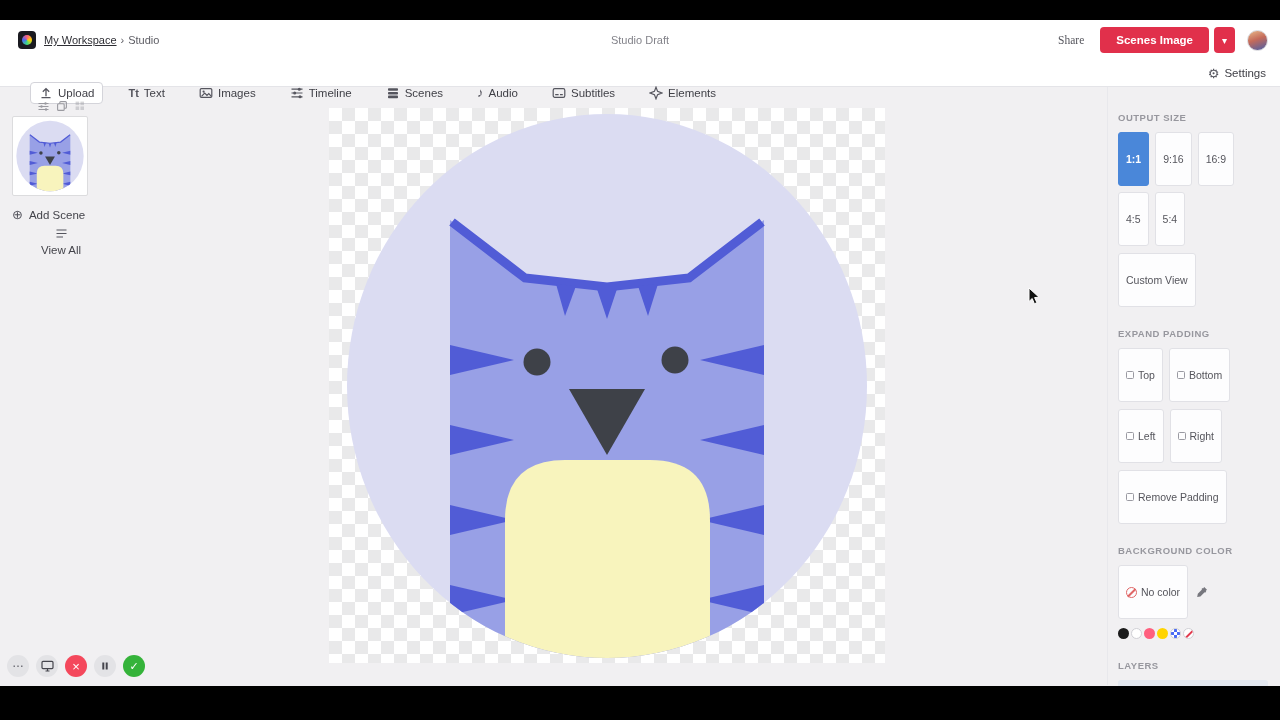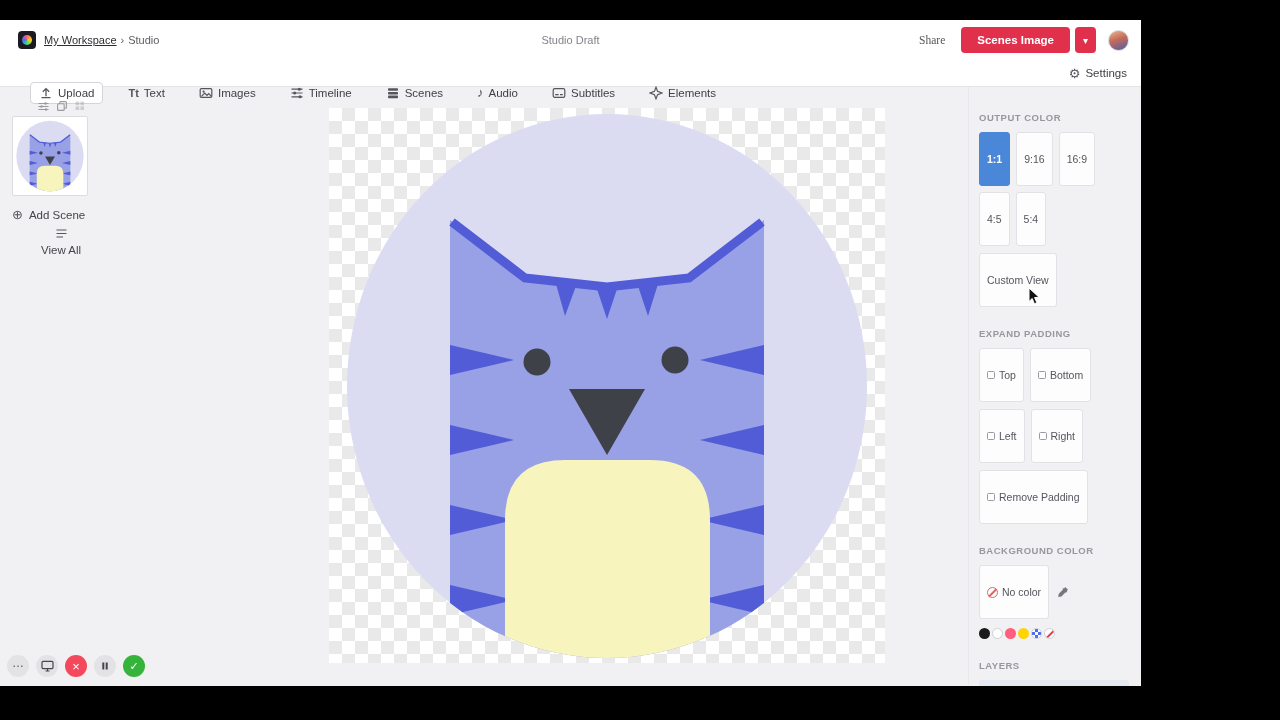--- a/index.html
+++ b/index.html
@@ -1,21 +1,21 @@
 <!DOCTYPE html>
 <html><head>
 <meta charset="utf-8">
 <style>
   * { box-sizing: border-box; margin: 0; padding: 0; }
   html,body { width:1280px; height:720px; overflow:hidden; background:#000;
     font-family:"Liberation Sans","DejaVu Sans",sans-serif; }
   .screen { position:relative; width:1280px; height:720px; background:#000; }
   .bar-top { position:absolute; left:0; top:0; width:1280px; height:20px; background:#000; }
   .bar-bottom { position:absolute; left:0; top:686px; width:1280px; height:34px; background:#000; }
-  .app { position:absolute; left:0; top:20px; width:1141px; height:666px; background:#f1f0f2; }
+  .app { position:absolute; left:0; top:20px; width:1280px; height:666px; background:#f1f0f2; }
 
   
   .header { position:relative; height:40px; background:#fff; display:flex; align-items:center; }
   .h-left { display:flex; align-items:center; margin-left:18px; gap:8px; }
   .logo { width:18px; height:18px; border-radius:4px; background:#1a1a20; display:flex; align-items:center; justify-content:center; cursor:pointer; }
   .logo::after { content:''; width:10px; height:10px; border-radius:50%;
     background:conic-gradient(#ff5f7e,#ffd400,#3ddc84,#4a6bf5,#ff5f7e); }
   .crumbs { font-size:11px; color:#5c5c63; display:flex; gap:4px; align-items:center; }
   .crumb-ws { color:#2e2e34; text-decoration:underline; cursor:pointer; }
   .h-title { position:absolute; left:50%; transform:translateX(-50%); font-size:11px; color:#83838a; }
@@ -261,21 +261,21 @@
         </div>
       </div>
 
       <div class="canvas">
         <svg width="556" height="555" viewBox="0 0 556 555">
             <use href="#cat-art"></use>
           </svg>
       </div>
 
       <div class="panel">
-        <div class="sec-title">OUTPUT COLOR</div>
+        <div class="sec-title">OUTPUT SIZE</div>
         <div class="chip-row">
           <button class="chip active">1:1</button>
           <button class="chip">9:16</button>
           <button class="chip">16:9</button>
           <button class="chip">4:5</button>
           <button class="chip">5:4</button>
         </div>
         <div class="chip-row">
           <button class="chip">Custom View</button>
         </div>

